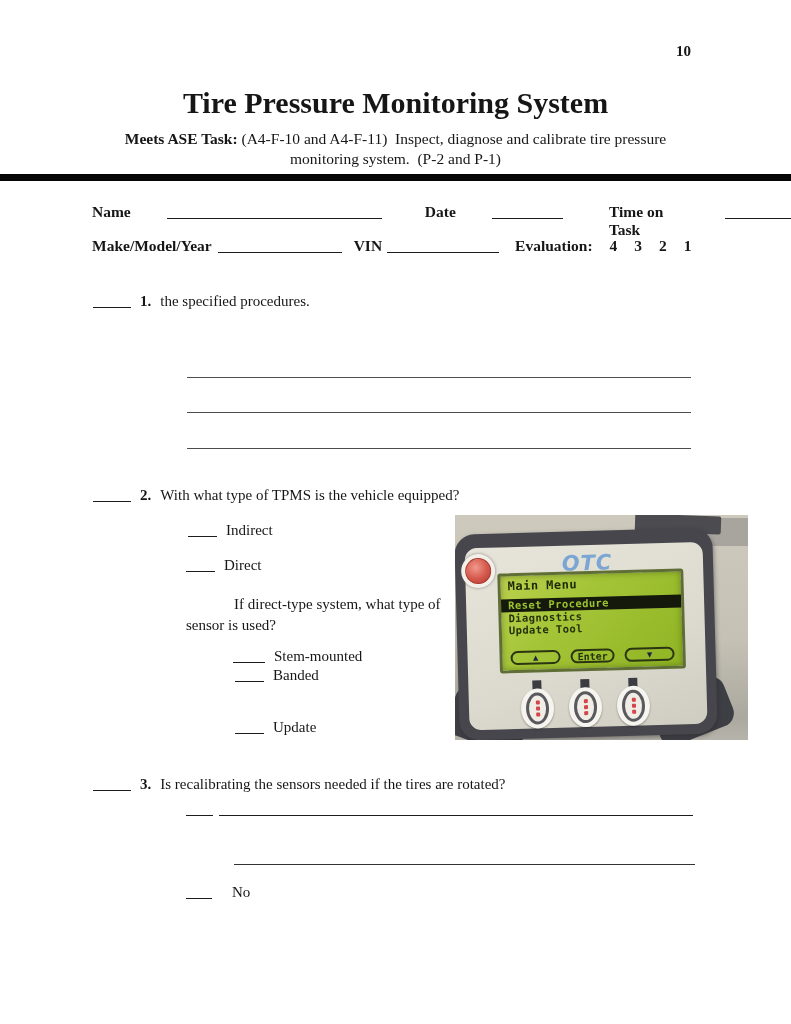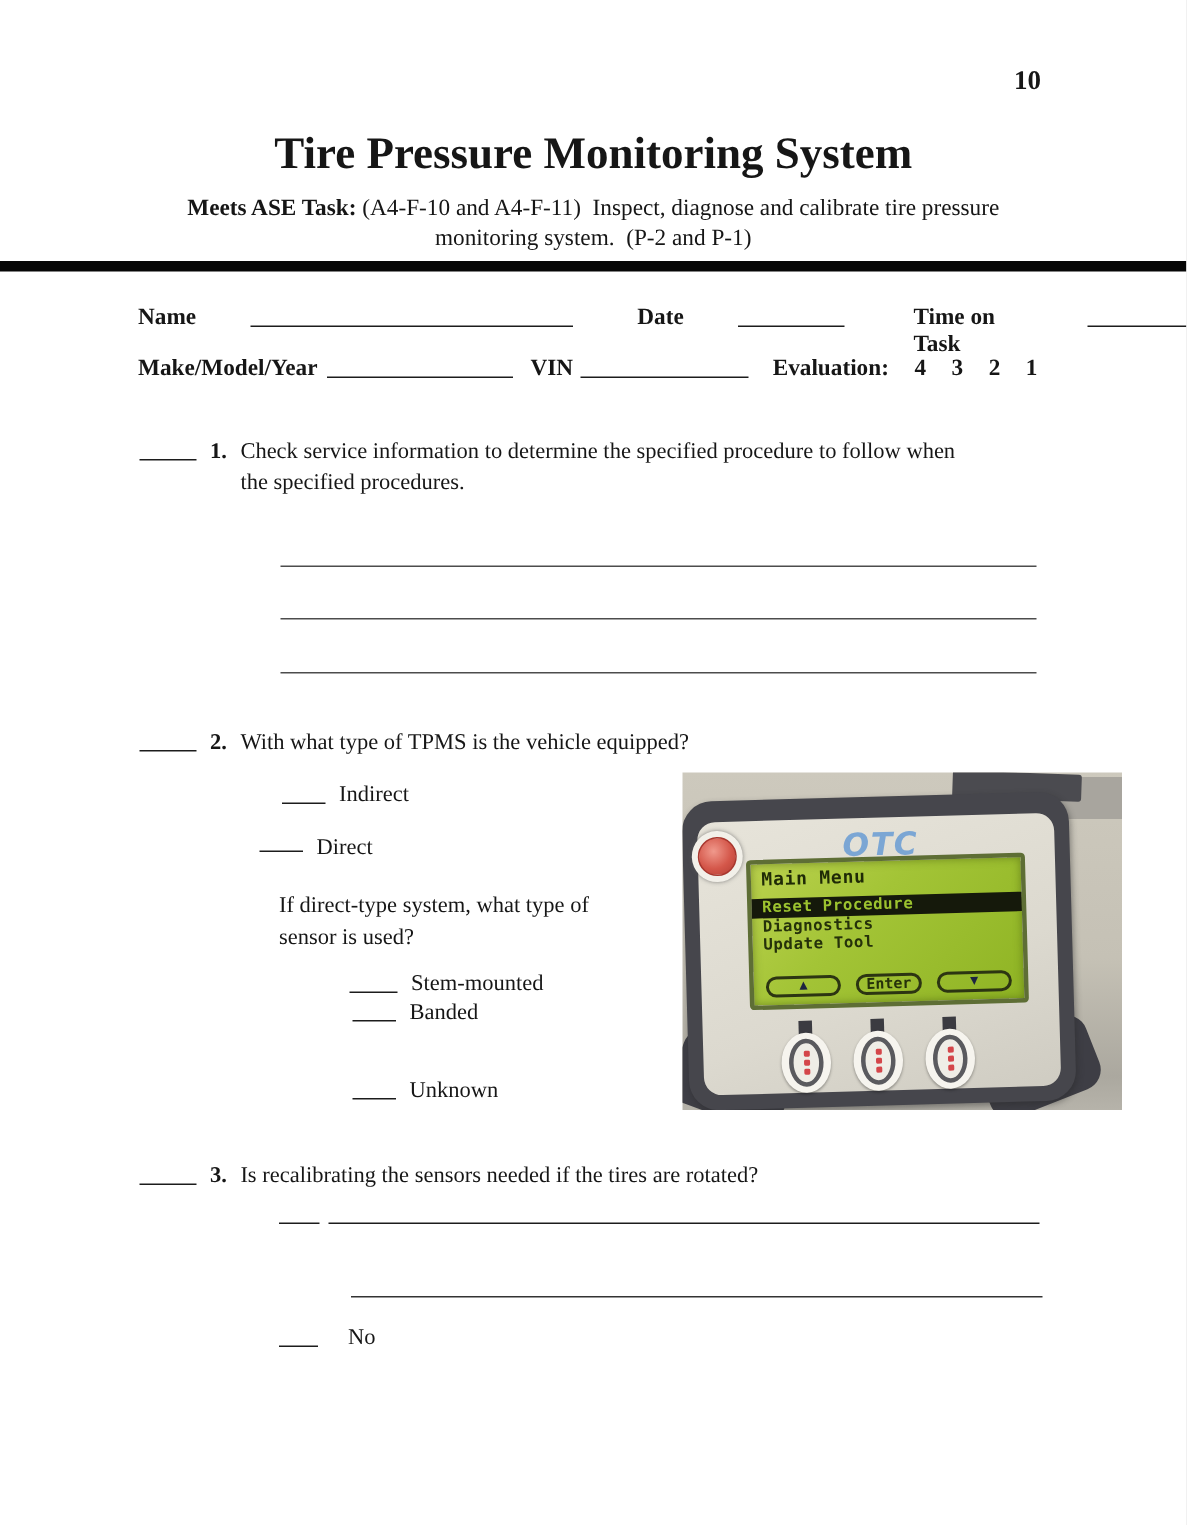--- a/index.html
+++ b/index.html
@@ -5,21 +5,21 @@
   html,body{margin:0;padding:0;background:#e8e8e8;}
   .page{
     position:relative;width:791px;height:1024px;background:#ffffff;
     font-family:"Liberation Serif",serif;color:#161616;overflow:hidden;
     margin:0 auto;
   }
   .abs{position:absolute;}
   .b{font-weight:bold;}
   .pre{white-space:pre-wrap;}
 
-  .pagenum{left:676px;top:43px;font-size:18px;font-weight:bold;}
+  .pagenum{left:676px;top:43px;font-size:15px;font-weight:bold;}
   .title{left:0;top:86px;width:100%;text-align:center;font-size:30px;font-weight:bold;margin:0;}
   .ase{left:0;top:129px;width:100%;text-align:center;font-size:15.5px;line-height:19.5px;}
   .rule{left:0;top:174px;width:791px;height:7px;background:#060606;}
 
   .formrow{display:flex;align-items:baseline;font-size:15.5px;font-weight:bold;}
   .blank{display:inline-block;border-bottom:1.5px solid #1c1c1c;position:relative;top:2px;}
   .ruleline{position:absolute;border-top:1.3px solid #4d4d4d;height:0;}
 
   .qrow{position:absolute;display:flex;align-items:baseline;font-size:15px;}
   .qnum{font-weight:bold;margin:0 0 0 9px;}
@@ -105,63 +105,62 @@
     <span style="margin-left:17px;">4</span>
     <span style="margin-left:17px;">3</span>
     <span style="margin-left:17px;">2</span>
     <span style="margin-left:17px;">1</span>
   </div>
 
   <div class="qrow" style="left:93px;top:291px;">
     <span class="blank" style="width:38px;"></span>
     <span class="qnum">1.</span>
     <span class="qtext" style="width:545px;">
-      <span class="qline pre" style="display:block;">Check service information to determine the specified procedure to follow when</span>
       <span class="qline pre" style="display:block;">the specified procedures.</span>
     </span>
   </div>
 
   <div class="ruleline" style="left:187px;top:377px;width:504px;"></div>
   <div class="ruleline" style="left:187px;top:412px;width:504px;"></div>
   <div class="ruleline" style="left:187px;top:448px;width:504px;"></div>
 
   <div class="qrow" style="left:93px;top:487px;">
     <span class="blank" style="width:38px;"></span>
     <span class="qnum">2.</span>
     <span class="qtext pre">With what type of TPMS is the vehicle equipped?</span>
   </div>
 
   <div class="optrow" style="left:188px;top:522px;">
     <span class="blank" style="width:29px;"></span>
     <span class="optlabel">Indirect</span>
   </div>
 
-  <div class="optrow" style="left:173px;top:557px;align-items:center;">
+  <div class="optrow" style="left:186px;top:557px;">
     <span class="blank" style="width:29px;"></span>
     <span class="optlabel">Direct</span>
   </div>
 
   <div class="abs" style="left:186px;top:594px;font-size:15px;line-height:21px;">
-    <span class="pre" style="display:block;">If direct-type system, what type of</span>
+    <span class="pre" style="display:block;margin-left:48px;">If direct-type system, what type of</span>
     <span class="pre" style="display:block;">sensor is used?</span>
   </div>
 
   <div class="optrow" style="left:233px;top:648px;">
     <span class="blank" style="width:32px;"></span>
     <span class="optlabel">Stem-mounted</span>
   </div>
 
   <div class="optrow" style="left:235px;top:667px;">
     <span class="blank" style="width:29px;"></span>
     <span class="optlabel">Banded</span>
   </div>
 
   <div class="optrow" style="left:235px;top:719px;">
     <span class="blank" style="width:29px;"></span>
-    <span class="optlabel">Unknown</span>
+    <span class="optlabel">Update</span>
   </div>
 
   <div class="abs photo">
     <div class="conn-light"></div>
     <div class="conn-dark"></div>
     <div class="device">
       <div class="wing wing-l"></div>
       <div class="wing wing-r"></div>
       <div class="casing"></div>
       <div class="face"></div>

